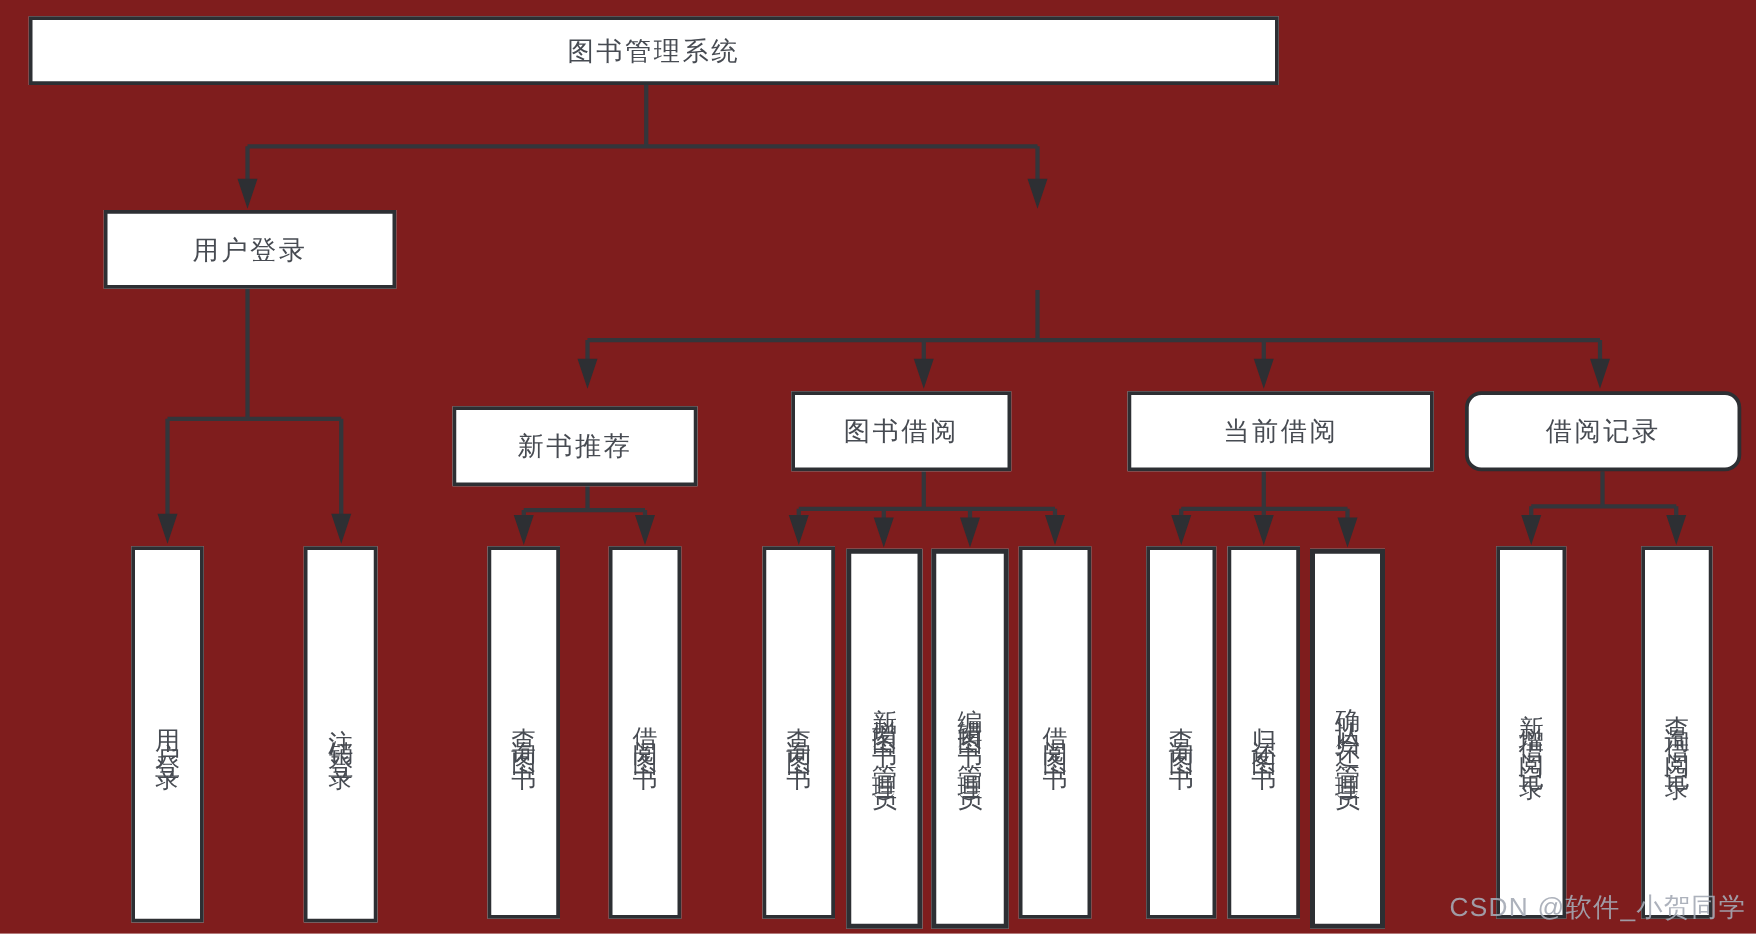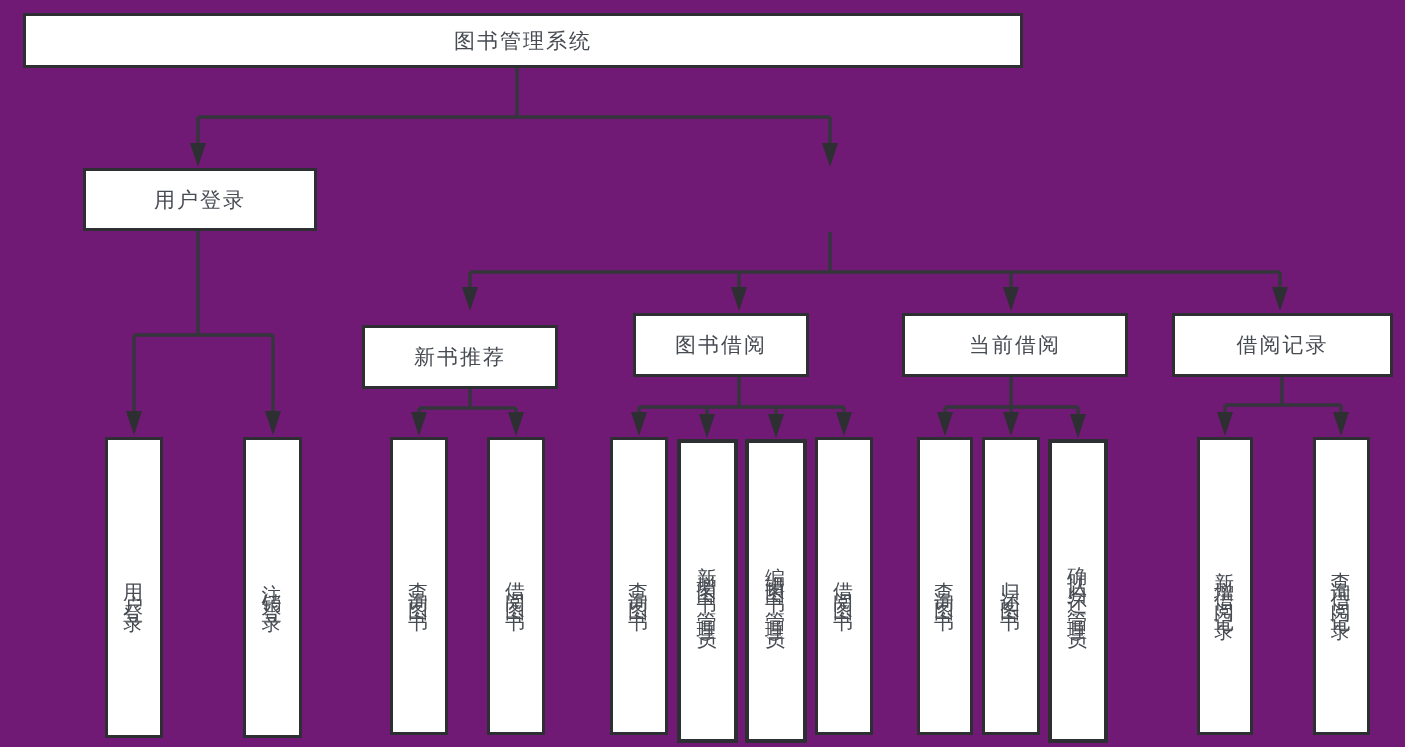--- a/index.html
+++ b/index.html
@@ -1,20 +1,20 @@
 <!DOCTYPE html>
 <html><head>
 <meta charset="utf-8">
 <style>
   html, body { margin: 0; padding: 0; background: #ffffff; }
   #canvas {
     position: relative;
     width: 1405px;
     height: 747px;
-    background: #701a75;
+    background: #7f1d1d;
     font-family: "Liberation Sans", sans-serif;
     overflow: hidden;
   }
   #connectors {
     position: absolute;
     left: 0; top: 0;
     width: 1405px; height: 747px;
   }
   .node {
     position: absolute;
@@ -78,34 +78,35 @@
       M1070 414 L1086 414 L1078 438 Z
       M1217 412 L1233 412 L1225 436 Z  M1333 412 L1349 412 L1341 436 Z"></path>
   </svg>
 
   <div class="node h-node" style="left:23px; top:13px; width:1000px; height:55px;">图书管理系统</div>
 
   <div class="node h-node" style="left:83px; top:168px; width:234px; height:63px;">用户登录</div>
 
   <div class="node h-node" style="left:362px; top:313px; width:196px; height:64px;margin-top:12px;">新书推荐</div>
   <div class="node h-node" style="left:633px; top:313px; width:176px; height:64px;">图书借阅</div>
-  <div class="node h-node" style="left:902px; top:313px; width:226px; height:64px;">当前借阅</div>
-  <div class="node h-node" style="left:1172px; top:313px; width:221px; height:64px;">借阅记录</div>
+  <div class="node h-node" style="left:902px; top:313px; width:245px; height:64px;">当前借阅</div>
+  <div class="node h-node" style="left:1172px; top:313px; width:221px; height:64px;border-radius:13px;">借阅记录</div>
 
   <div class="node v-node" style="left:105px; top:437px; width:58px; height:301px;">用户登录</div>
   <div class="node v-node" style="left:243px; top:437px; width:59px; height:301px;">注销登录</div>
 
   <div class="node v-node" style="left:390px; top:437px; width:58px; height:298px;">查询图书</div>
   <div class="node v-node" style="left:487px; top:437px; width:58px; height:298px;">借阅图书</div>
 
   <div class="node v-node" style="left:610px; top:437px; width:58px; height:298px;">查询图书</div>
   <div class="node v-node tall" style="left:677px; top:439px; width:61px; height:304px;">新增图书（管理员）</div>
   <div class="node v-node tall" style="left:745px; top:439px; width:62px; height:304px;">编辑图书（管理员）</div>
   <div class="node v-node" style="left:815px; top:437px; width:58px; height:298px;">借阅图书</div>
 
   <div class="node v-node" style="left:917px; top:437px; width:56px; height:298px;">查询图书</div>
   <div class="node v-node" style="left:982px; top:437px; width:58px; height:298px;">归还图书</div>
   <div class="node v-node tall" style="left:1048px; top:439px; width:60px; height:304px;">确认归还（管理员）</div>
 
   <div class="node v-node" style="left:1197px; top:437px; width:56px; height:298px;">新增借阅记录</div>
   <div class="node v-node" style="left:1313px; top:437px; width:57px; height:298px;">查询借阅记录</div>
 
+  <div class="watermark">CSDN @软件_小贺同学</div>
 </div>
 
 </body></html>

